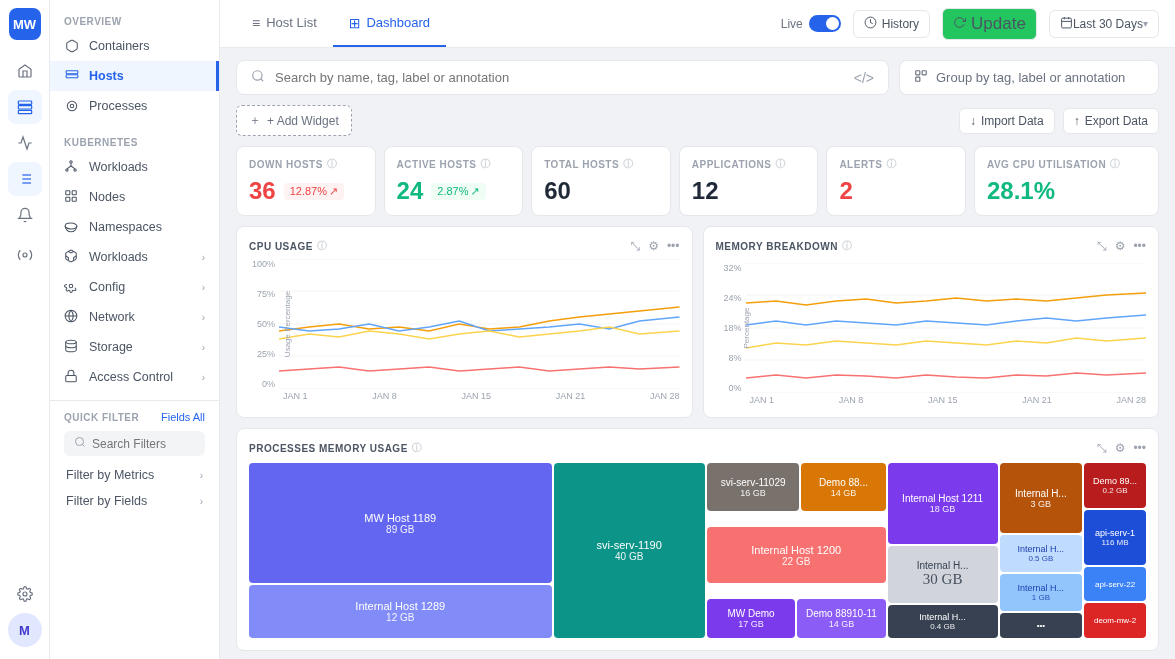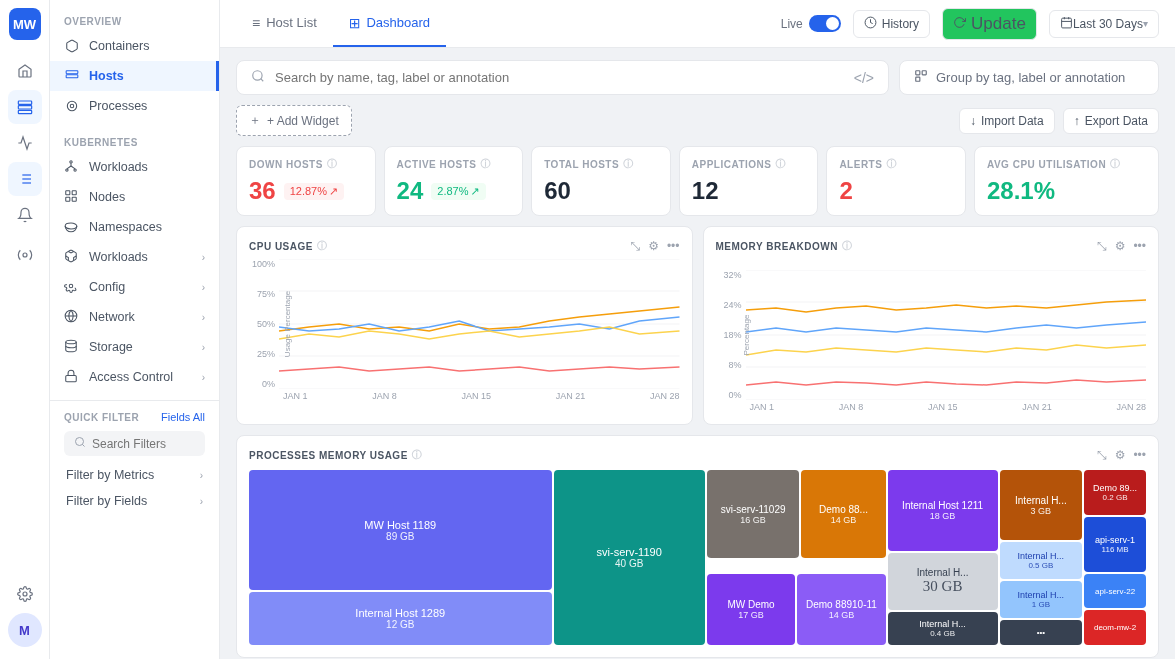--- a/index.html
+++ b/index.html
@@ -413,21 +413,21 @@
         <div style="display:flex;justify-content:space-between;padding:2px 0 0 34px;">
           <span style="font-size:9px;color:#9ca3af;">JAN 1</span>
           <span style="font-size:9px;color:#9ca3af;">JAN 8</span>
           <span style="font-size:9px;color:#9ca3af;">JAN 15</span>
           <span style="font-size:9px;color:#9ca3af;">JAN 21</span>
           <span style="font-size:9px;color:#9ca3af;">JAN 28</span>
         </div>
       </div>
 
       <div style="flex:1;background:white;border-radius:8px;padding:12px;border:1px solid #e5e7eb;">
-        <div style="display:flex;justify-content:space-between;align-items:center;margin-bottom:17px;">
+        <div style="display:flex;justify-content:space-between;align-items:center;margin-bottom:10px;">
           <div style="font-size:10px;font-weight:600;color:#4b5563;letter-spacing:0.5px;display:flex;align-items:center;gap:4px;">
             <span>MEMORY BREAKDOWN</span>
             <span style="color:#d1d5db;cursor:pointer;">ⓘ</span>
           </div>
           <div style="display:flex;gap:8px;color:#9ca3af;">
             <span style="cursor:pointer;font-size:12px;">⤡</span>
             <span style="cursor:pointer;font-size:12px;">⚙</span>
             <span style="cursor:pointer;font-size:12px;">•••</span>
           </div>
         </div>
@@ -505,20 +505,24 @@
           <div style="display:flex;gap:2px;flex:1;">
             <div style="flex:1;background:#78716c;border-radius:4px;display:flex;flex-direction:column;align-items:center;justify-content:center;color:white;font-size:10px;font-weight:500;text-align:center;padding:4px;cursor:pointer;">
               <span>svi-serv-11029</span>
               <span style="font-size:9px;opacity:0.9;">16 GB</span>
             </div>
             <div style="flex:0.9;background:#d97706;border-radius:4px;display:flex;flex-direction:column;align-items:center;justify-content:center;color:white;font-size:10px;font-weight:500;text-align:center;padding:4px;cursor:pointer;">
               <span>Demo 88...</span>
               <span style="font-size:9px;opacity:0.9;">14 GB</span>
             </div>
           </div>
+          <div style="flex:1;background:#f87171;border-radius:4px;display:flex;flex-direction:column;align-items:center;justify-content:center;color:white;font-size:11px;font-weight:500;text-align:center;padding:4px;cursor:pointer;">
+            <span>Internal Host 1200</span>
+            <span style="font-size:10px;opacity:0.9;">22 GB</span>
+          </div>
           <div style="display:flex;gap:2px;flex:0.8;">
             <div style="flex:1;background:#7c3aed;border-radius:4px;display:flex;flex-direction:column;align-items:center;justify-content:center;color:white;font-size:10px;font-weight:500;text-align:center;padding:4px;cursor:pointer;">
               <span>MW Demo</span>
               <span style="font-size:9px;opacity:0.9;">17 GB</span>
             </div>
             <div style="flex:1;background:#8b5cf6;border-radius:4px;display:flex;flex-direction:column;align-items:center;justify-content:center;color:white;font-size:10px;font-weight:500;text-align:center;padding:4px;cursor:pointer;">
               <span>Demo 88910-11</span>
               <span style="font-size:9px;opacity:0.9;">14 GB</span>
             </div>
           </div>

